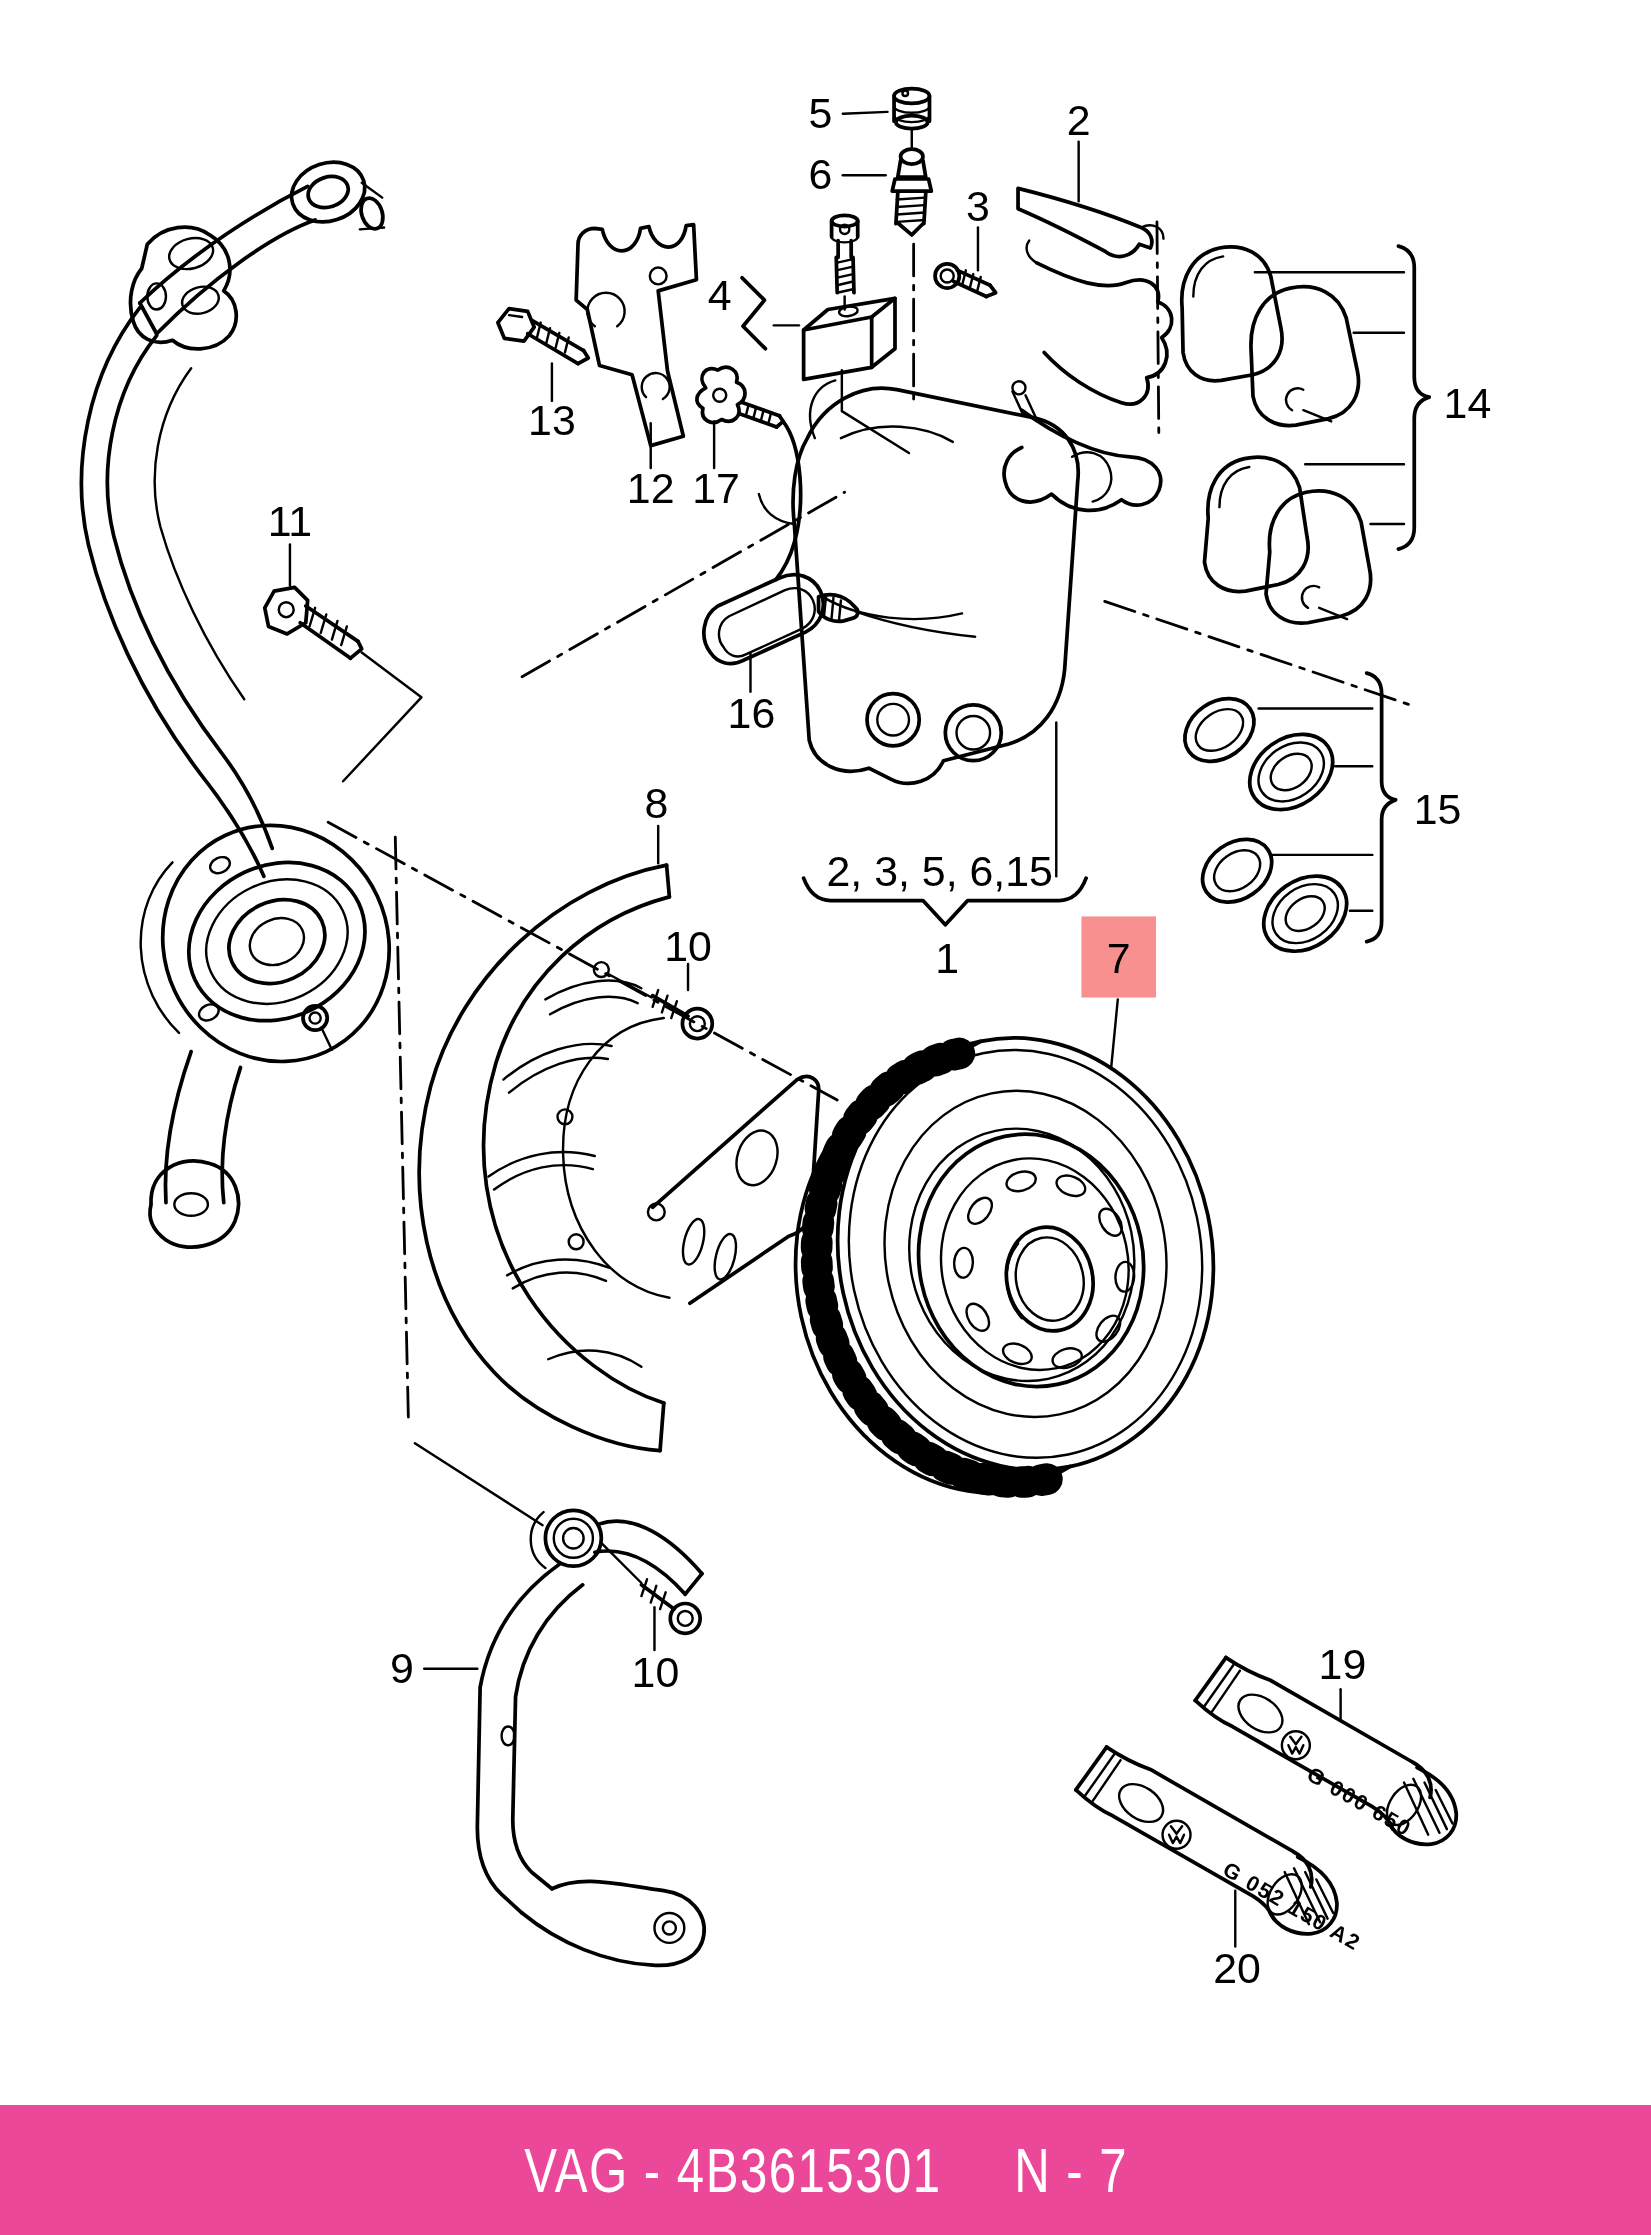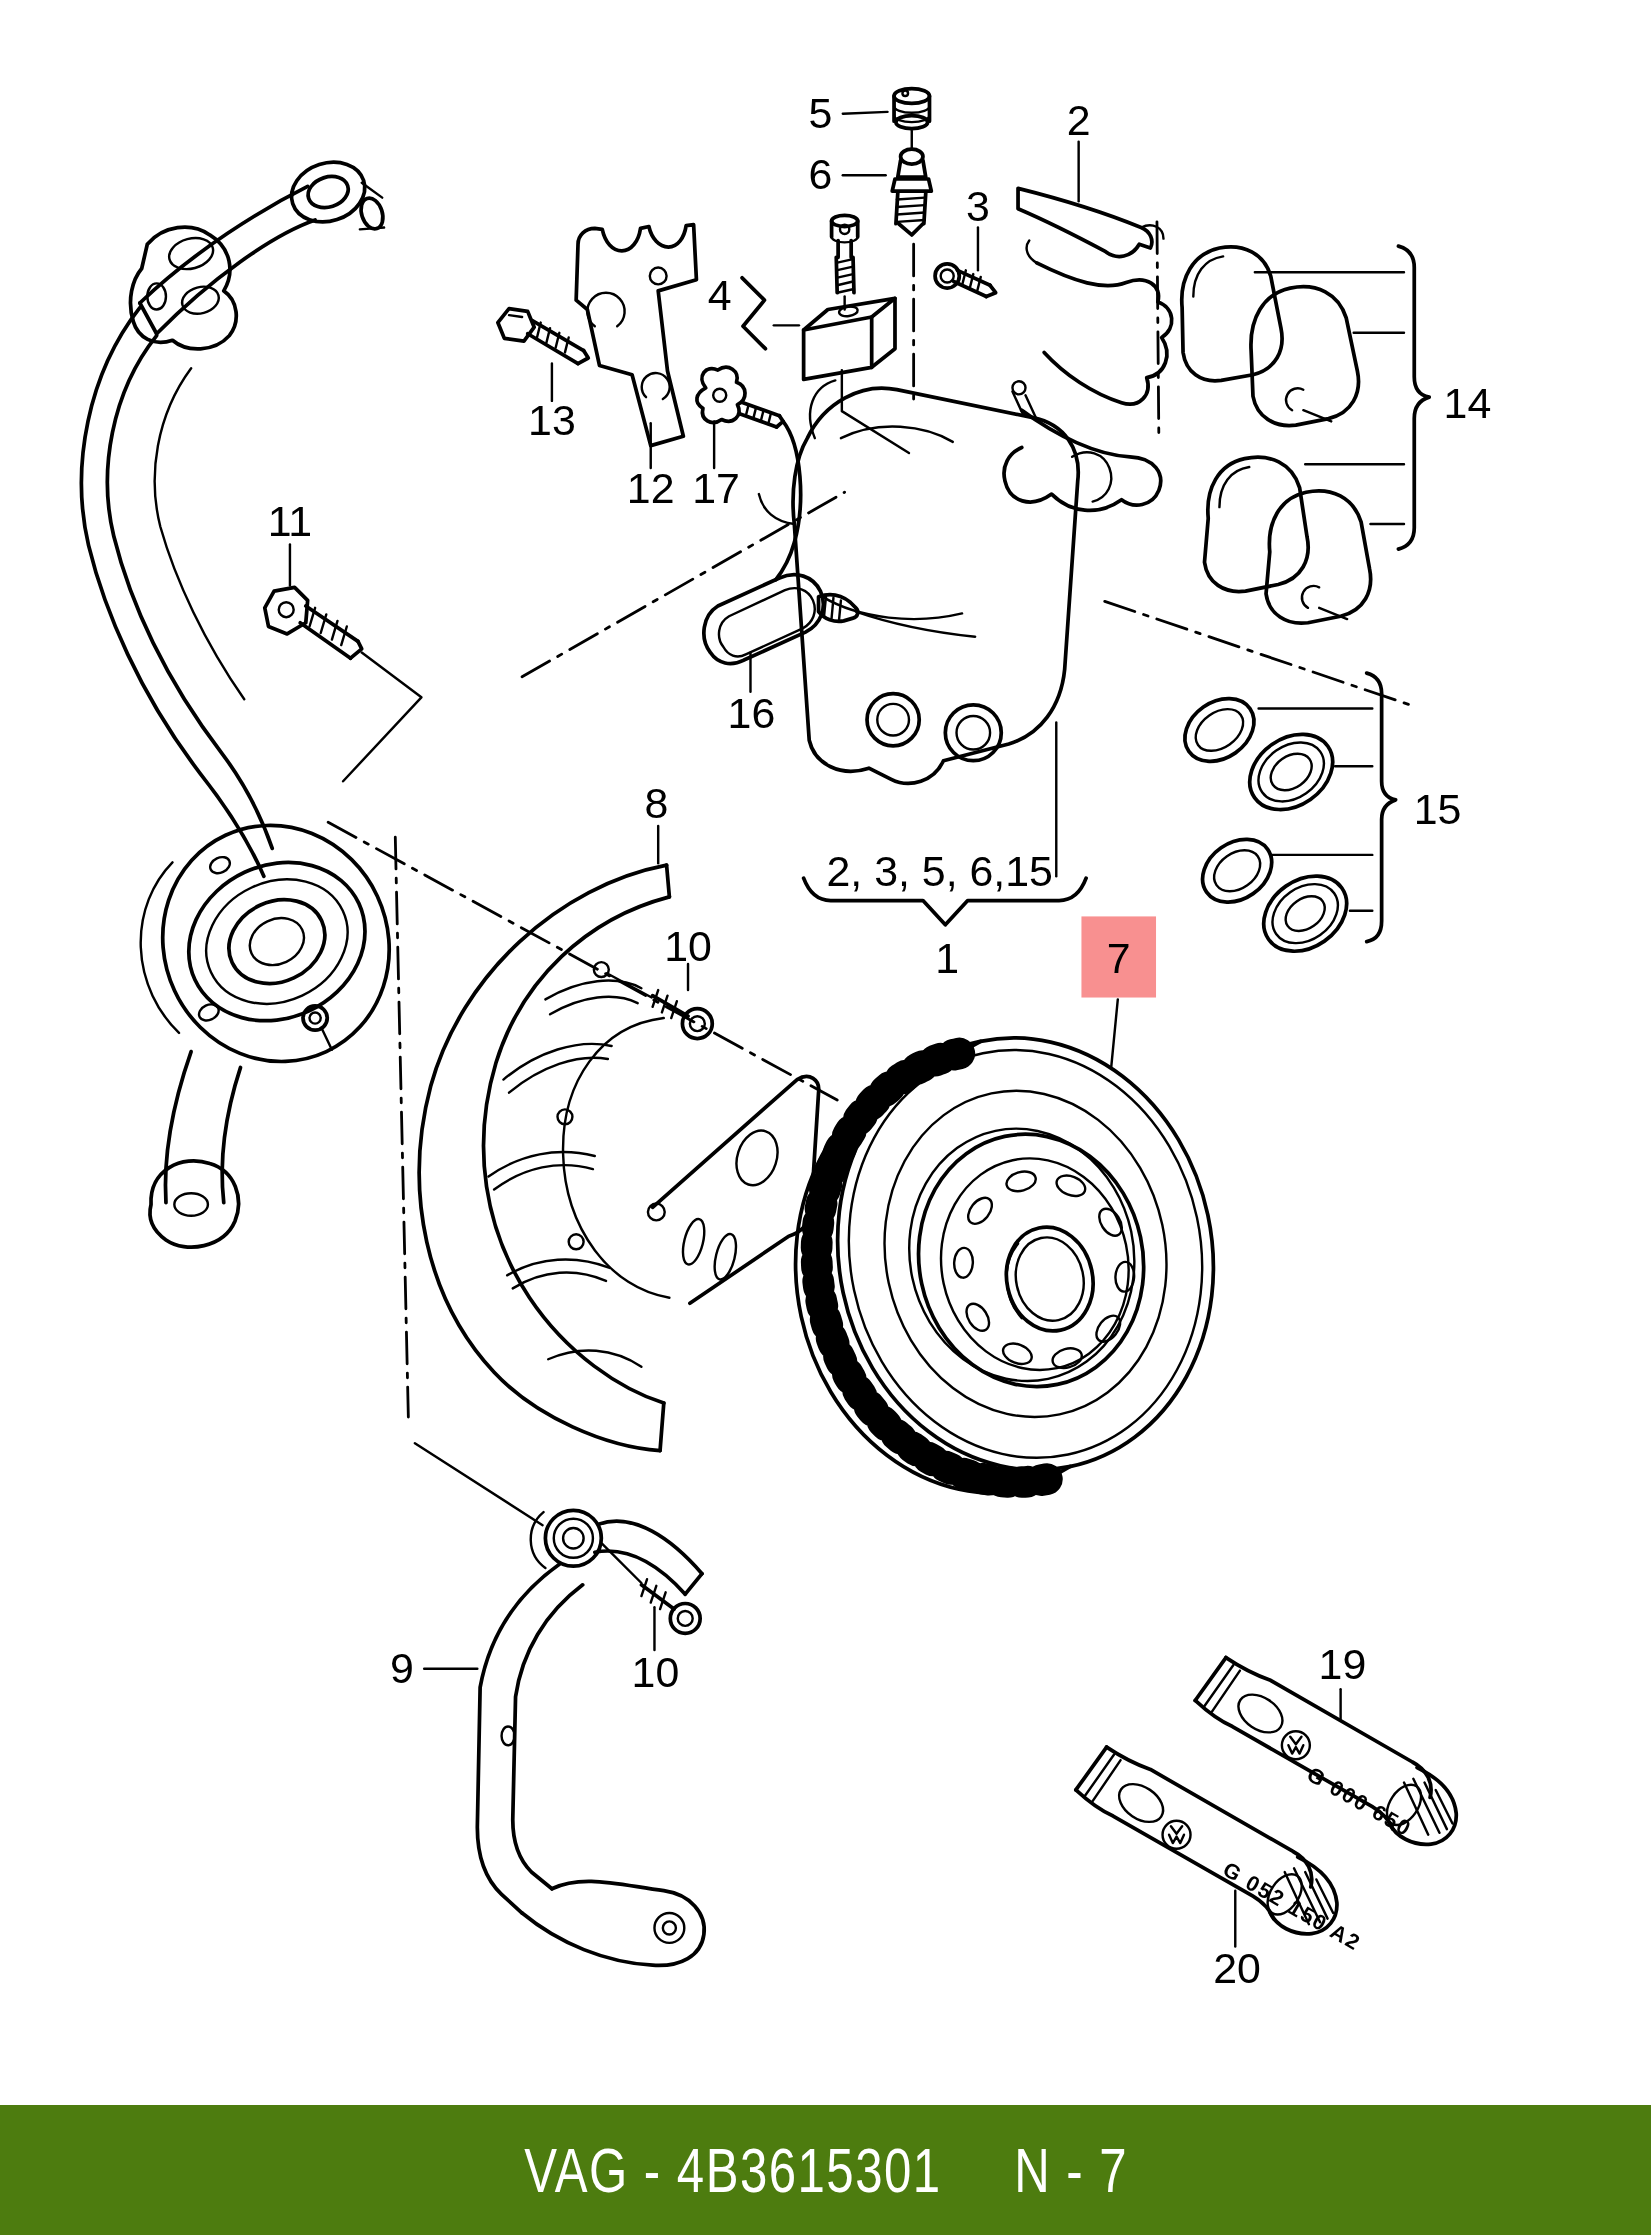--- a/index.html
+++ b/index.html
@@ -349,21 +349,21 @@
         <text x="1327" y="2127" class="callout">20</text>
         <text x="1008" y="950" class="callout">2, 3, 5, 6,15</text>
         <text x="1016" y="1044" class="callout">1</text>
       </g>
   <g id="tube-print-layer">
         <text class="tube-print" transform="translate(1400,1908) rotate(30)">G 000 650</text>
         <text class="tube-print" transform="translate(1310,2010) rotate(30)">G 052 150 A2</text>
       </g>
 </svg>
 
-<div class="footer" style="background: #4d7c0f; color: rgb(255, 255, 255);">
+<div class="footer" style="background: #ec4899; color: rgb(255, 255, 255);">
   <div class="footer-inner">
     <span>VAG - 4B3615301</span>
     <span>N - 7</span>
   </div>
 </div>
 
 </div>
 
 
 </body></html>

